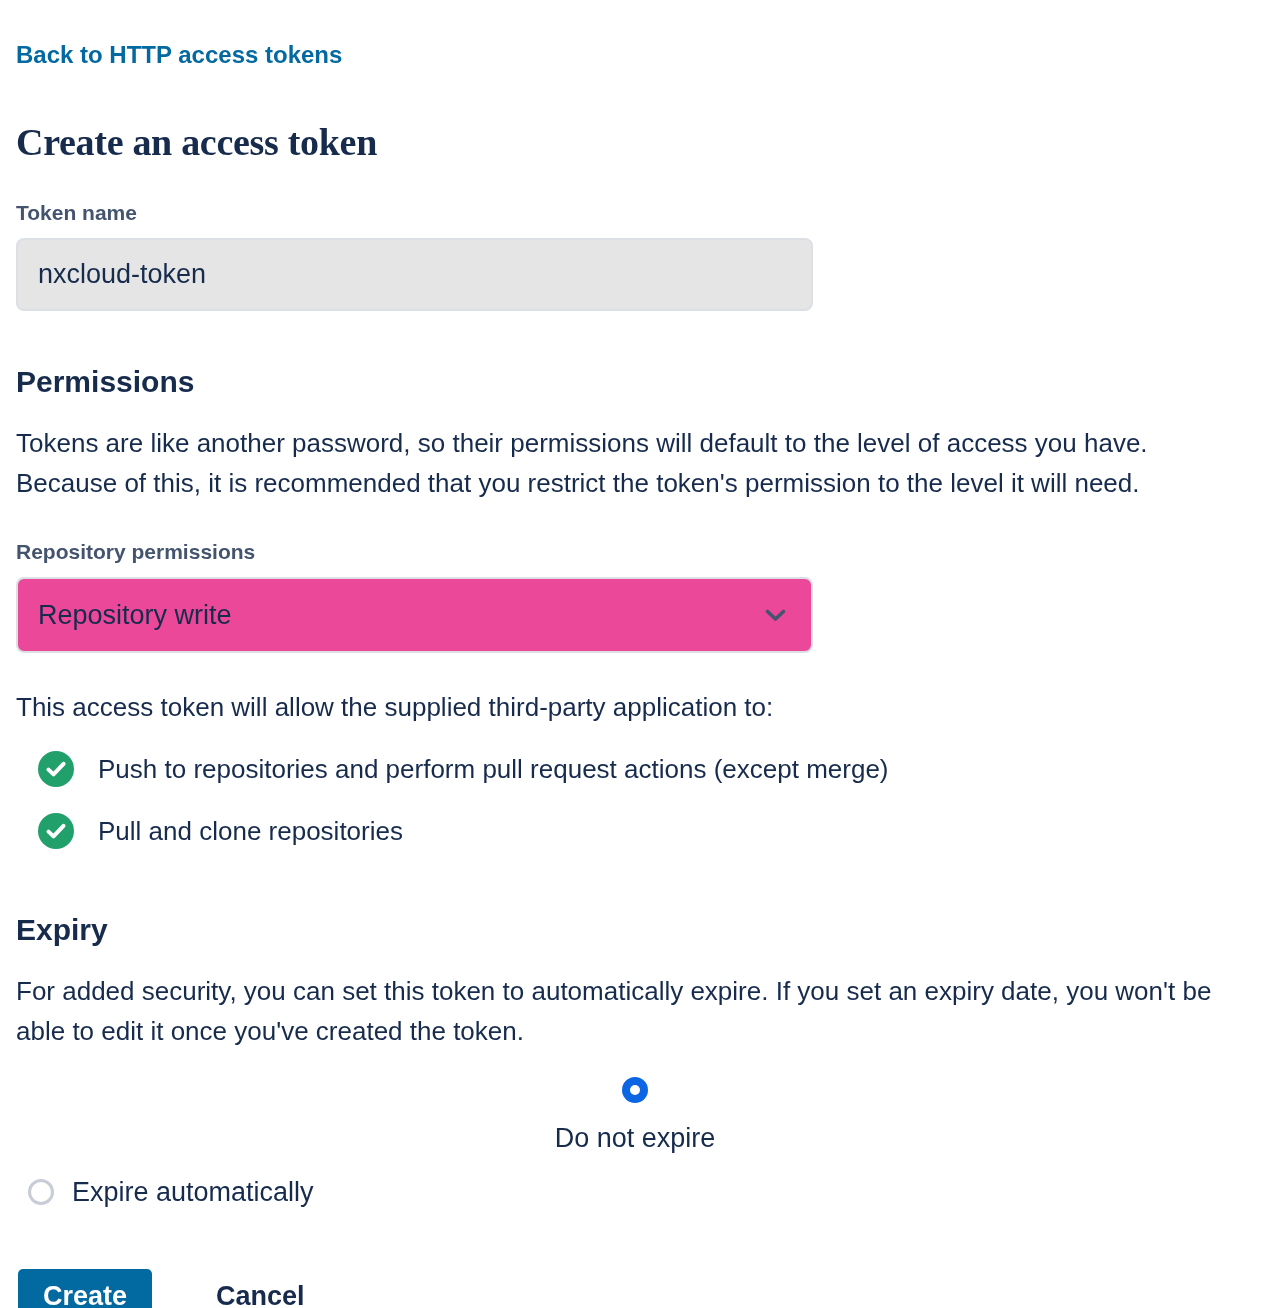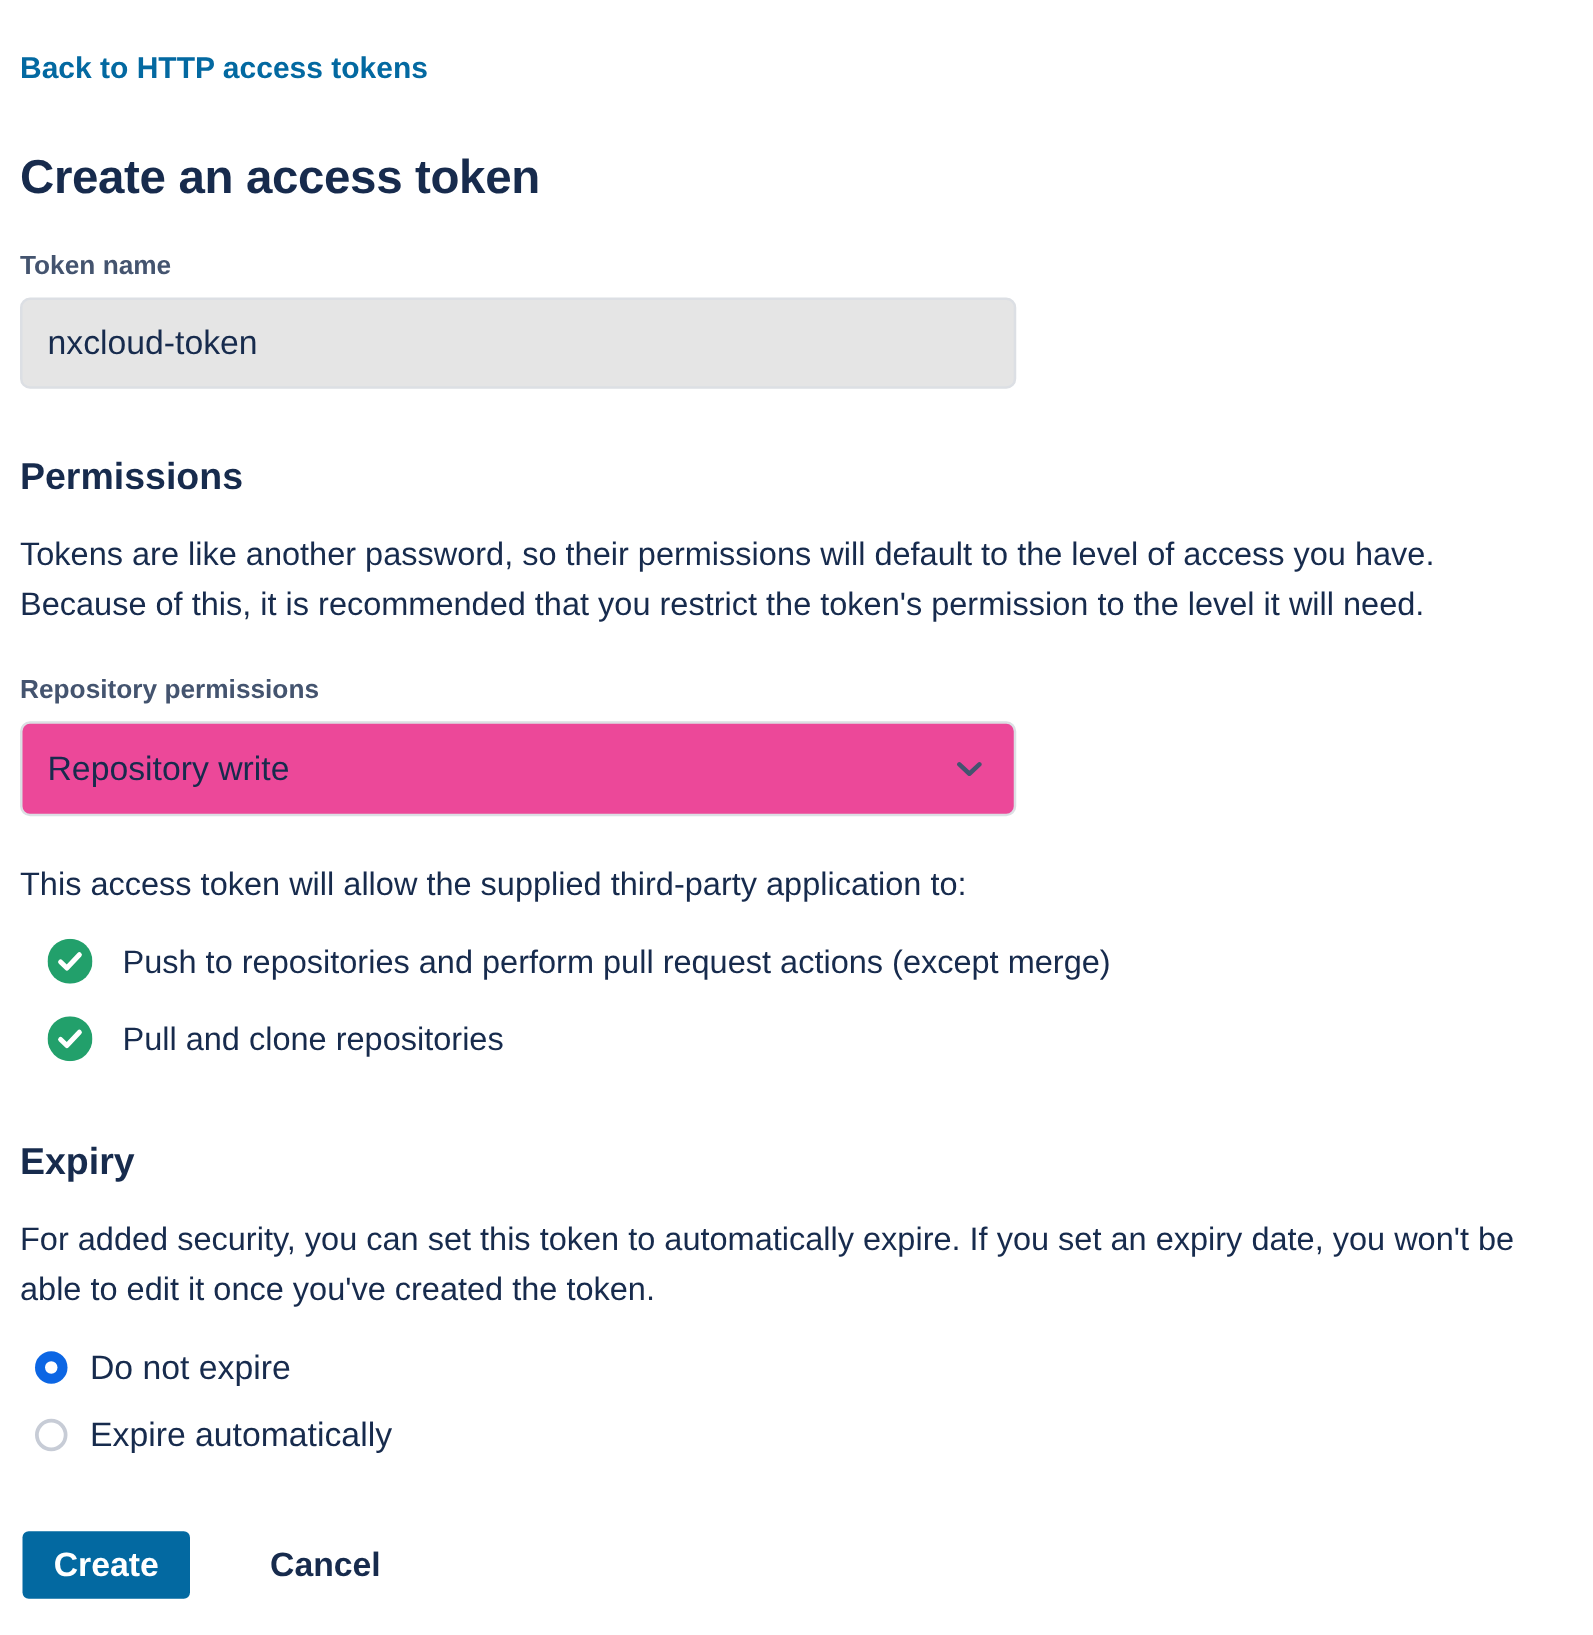--- a/index.html
+++ b/index.html
@@ -22,20 +22,21 @@
     line-height: 30px;
     cursor: pointer;
   }
 
   h1.page-title {
     margin: 50px 0 0 0;
     font-size: 38px;
     font-weight: 700;
     line-height: 44px;
     letter-spacing: -0.3px;
+    font-family: Liberation Serif, serif;
   }
 
   .field-label {
     margin-top: 36px;
     font-size: 21px;
     font-weight: 700;
     color: #44546F;
     line-height: 26px;
   }
 
@@ -101,21 +102,21 @@
 
   .radio-group { margin-top: 26px; }
   .radio-row {
     display: flex;
     align-items: center;
     gap: 18px;
     margin-left: 12px;
     margin-top: 20px;
     cursor: pointer;
   }
-  .radio-row:first-child { margin-top: 0; }
+  .radio-row:first-child { margin-top: 0; flex-direction: column; }
   .radio-circle {
     flex: 0 0 26px;
     width: 26px;
     height: 26px;
     border-radius: 50%;
     display: flex;
     align-items: center;
     justify-content: center;
   }
   .radio-circle.checked { background: #0C66E4; }

